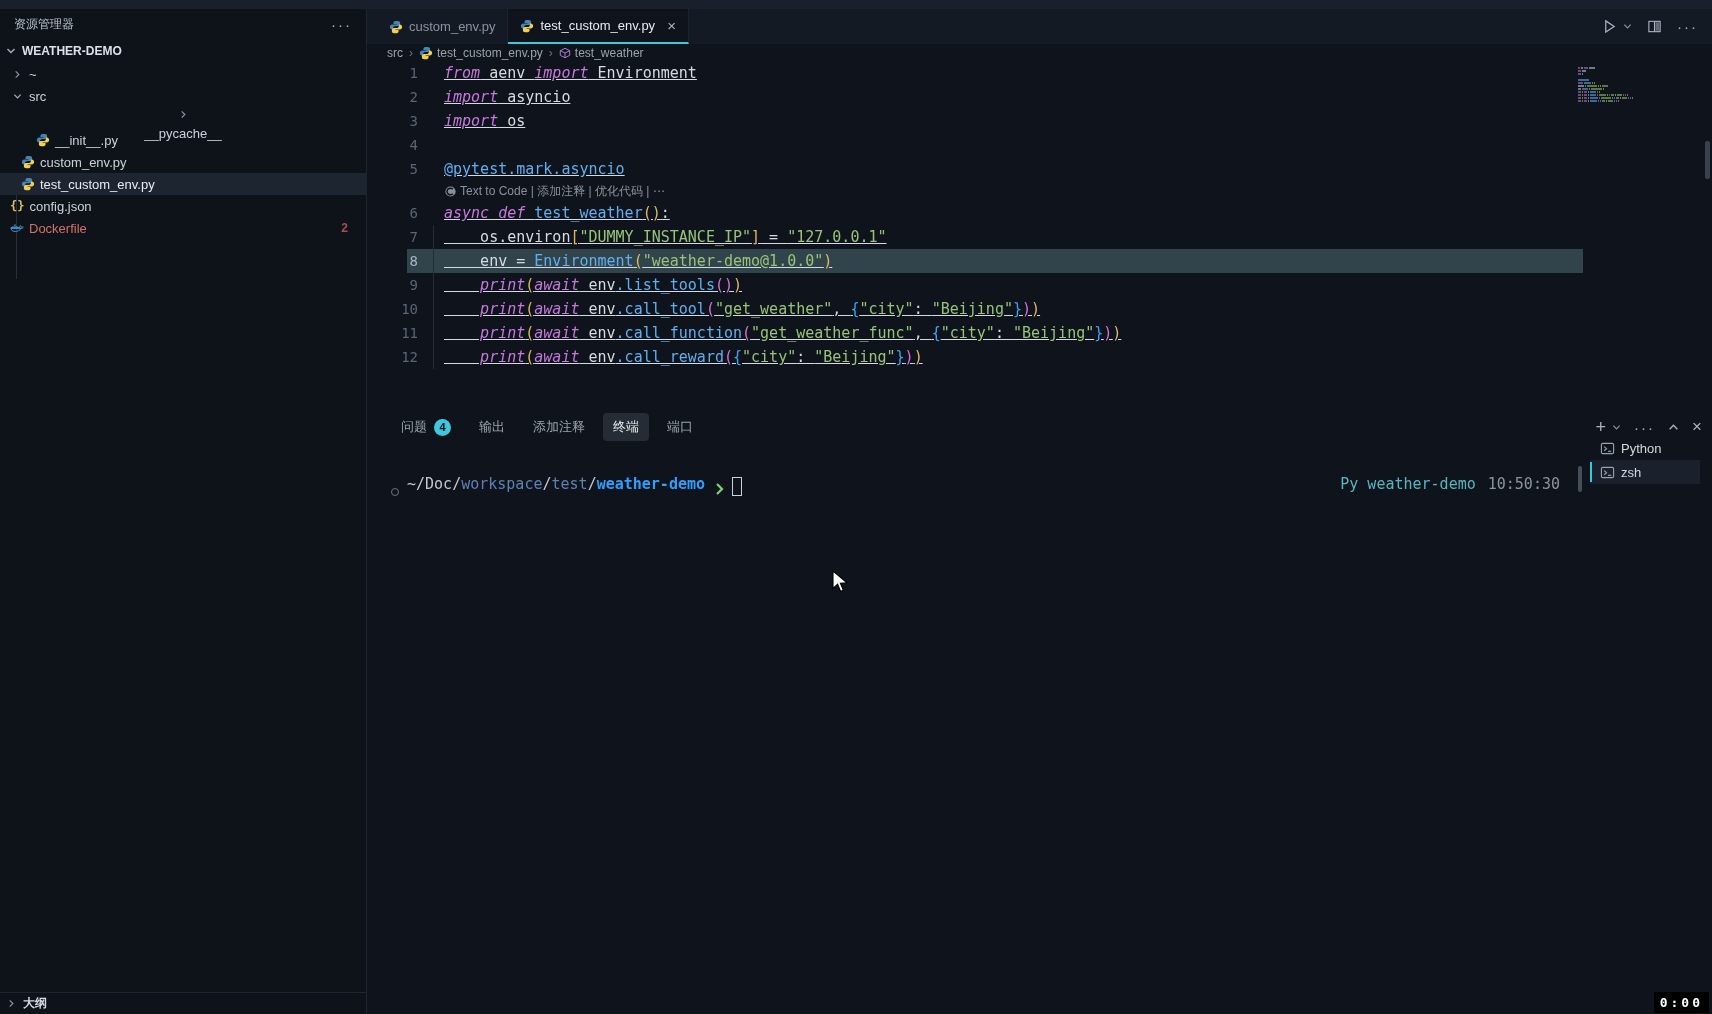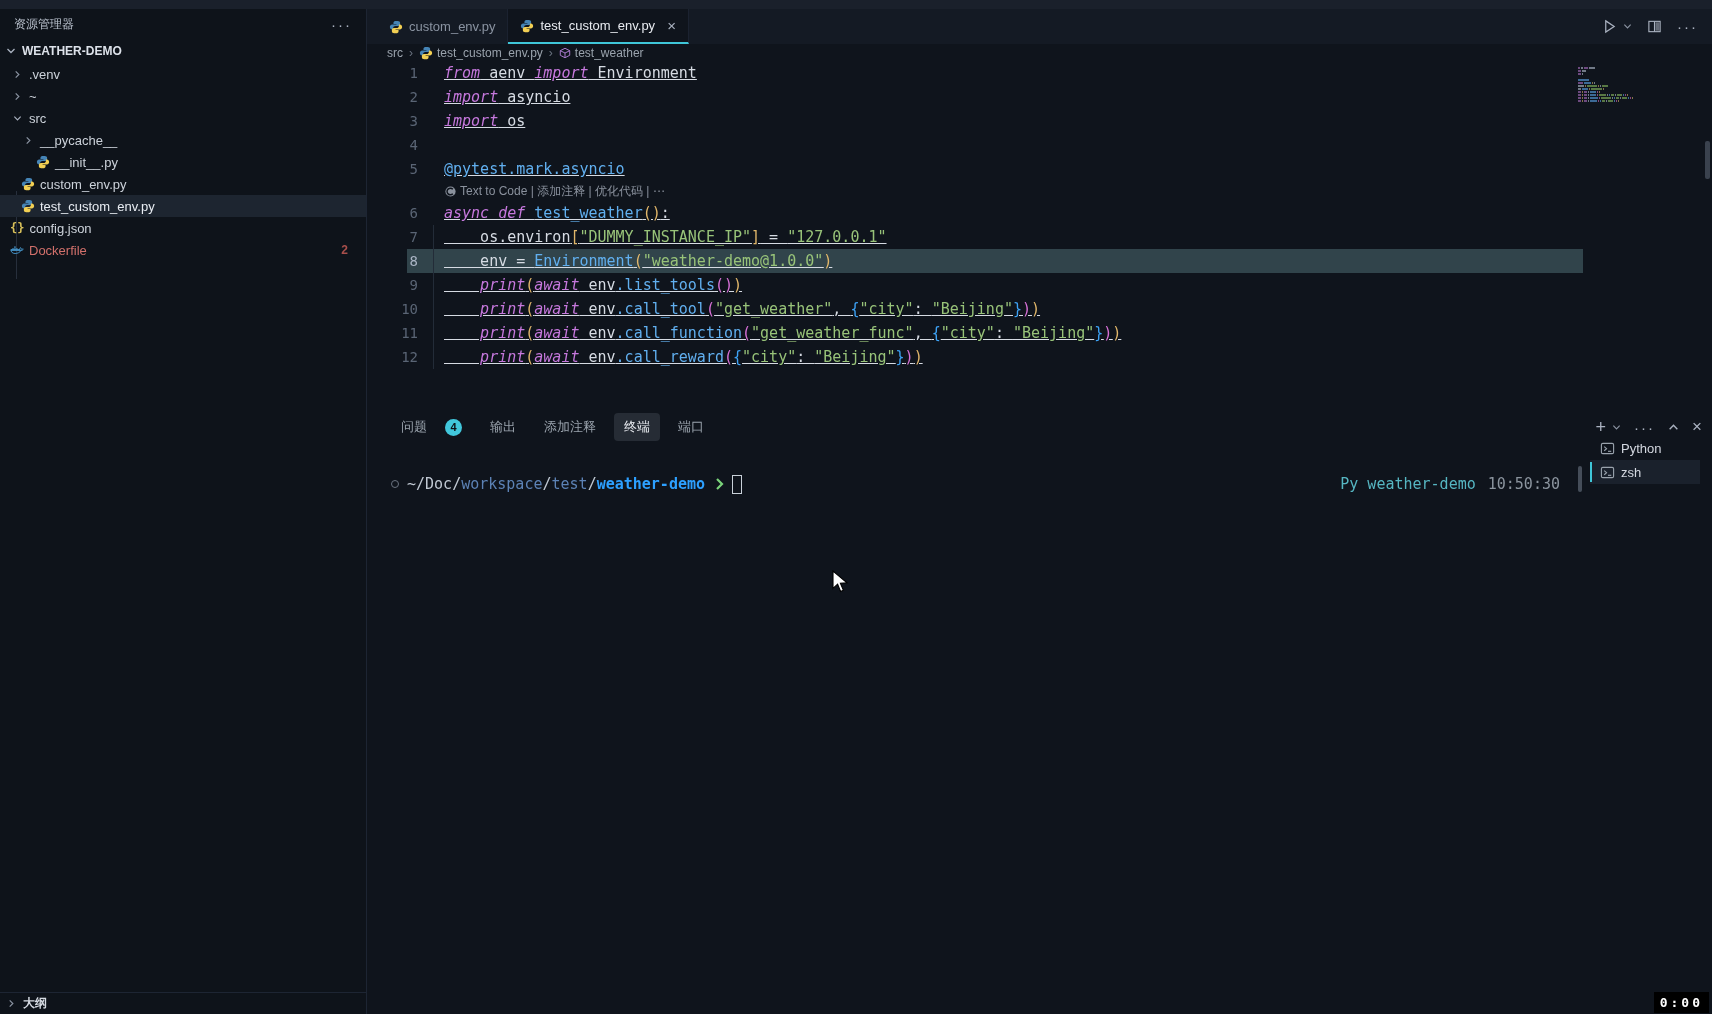--- a/index.html
+++ b/index.html
@@ -60,29 +60,29 @@
   .tok-b3  { color:#3da2f5; }
 
   .minimap { position:absolute; left:1211px; top:6px; width:70px; }
   .mm-line { height:2px; margin-bottom:1px; display:flex; gap:1px; }
   .mm-seg { height:2px; display:inline-block; }
   .ed-scroll { position:absolute; right:2px; top:80px; width:5px; height:38px; background:#3a424e; border-radius:2px; }
 
   
   .panel { position:absolute; left:0; top:401px; width:100%; height:604px; background:#0f141c; }
   .panel-tabs-row { position:absolute; left:0; top:0; width:100%; height:34px; display:flex; align-items:center; padding-left:24px; gap:8px; }
-  .ptab { display:flex; align-items:center; gap:18px; padding:5px 10px; color:#9aa3ad; border-radius:4px; cursor:pointer; font-size:13px; }
+  .ptab { display:flex; align-items:center; gap:7px; padding:5px 10px; color:#9aa3ad; border-radius:4px; cursor:pointer; font-size:13px; }
   .ptab.active { background:#262c35; color:#e8ebf0; }
   .ptab .pbadge { width:17px; height:17px; border-radius:50%; background:#41c7dc; color:#0c1117; font-size:11px; font-weight:bold; display:flex; align-items:center; justify-content:center; }
   .panel-actions { position:absolute; right:10px; top:0; height:34px; display:flex; align-items:center; gap:13px; color:#aab2c0; }
   .pa-ico { display:inline-flex; align-items:center; cursor:pointer; font-size:15px; }
   .pa-plus { font-size:18px; font-weight:normal; }
 
   .terminal { position:absolute; left:0; top:34px; right:116px; bottom:0; font-family:"DejaVu Sans Mono","Liberation Mono",monospace; font-size:15px; }
-  .term-line { position:relative; height:24px; line-height:24px; margin-top:28px; padding-left:24px; display:flex; align-items:center; }
+  .term-line { position:relative; height:24px; line-height:24px; margin-top:28px; padding-left:24px; display:flex; align-items:flex-end; }
   .prompt-marker { width:8px; height:8px; border:1px solid #6a7380; border-radius:50%; margin-right:8px; flex:none; }
   .t-dim { color:#c2cad4; }
   .t-mid { color:#5c82b5; }
   .t-bright { color:#2da0ff; font-weight:bold; }
   .prompt-chev { margin:0 8px 0 10px; display:inline-flex; }
   .term-cursor { width:10px; height:19px; border:1px solid #c9d1d9; display:inline-block; }
   .term-status { position:absolute; right:36px; top:0; }
   .t-app { color:#56b6c2; }
   .t-time { color:#8b949e; margin-left:12px; }
   .panel-scroll { position:absolute; right:130px; top:56px; width:4px; height:26px; background:#454d59; border-radius:2px; }
@@ -112,45 +112,37 @@
   <div class="sb-project">
     <span class="chev">
       <svg width="10" height="10" viewBox="0 0 10 10">
           <path d="M1.5 3 L5 6.5 L8.5 3" stroke="#aab2c0" stroke-width="1.3" fill="none"></path>
         </svg>
     </span>
     <span>WEATHER-DEMO</span>
   </div>
   <div id="tree" style="position:relative;">
     <div class="tree-guide"></div>
-  <div class="tree-row" style="padding-left: 10px;">
-        <span class="chev">
-          <svg width="9" height="9" viewBox="0 0 10 10">
-            <path d="M3 1.5 L6.5 5 L3 8.5" stroke="#8a93a1" stroke-width="1.3" fill="none"></path>
-          </svg>
-        </span>
-        <span class="lbl">.venv</span>
-      </div>
       <div class="tree-row" style="padding-left: 10px;">
         <span class="chev">
           <svg width="9" height="9" viewBox="0 0 10 10">
             <path d="M3 1.5 L6.5 5 L3 8.5" stroke="#8a93a1" stroke-width="1.3" fill="none"></path>
           </svg>
         </span>
         <span class="lbl">~</span>
       </div>
       <div class="tree-row" style="padding-left: 10px;">
         <span class="chev">
           <svg width="9" height="9" viewBox="0 0 10 10">
             <path d="M1.5 3 L5 6.5 L8.5 3" stroke="#aab2c0" stroke-width="1.3" fill="none"></path>
           </svg>
         </span>
         <span class="lbl">src</span>
       </div>
-      <div class="tree-row" style="padding-left: 21px;">
+      <div class="tree-row" style=" flex-direction: column;">
         <span class="chev">
           <svg width="9" height="9" viewBox="0 0 10 10">
             <path d="M3 1.5 L6.5 5 L3 8.5" stroke="#8a93a1" stroke-width="1.3" fill="none"></path>
           </svg>
         </span>
         <span class="lbl">__pycache__</span>
       </div>
       <div class="tree-row" style="padding-left: 36px;">
         <span style="display:inline-flex;flex:none;">
           <svg width="14" height="14" viewBox="0 0 16 16">

